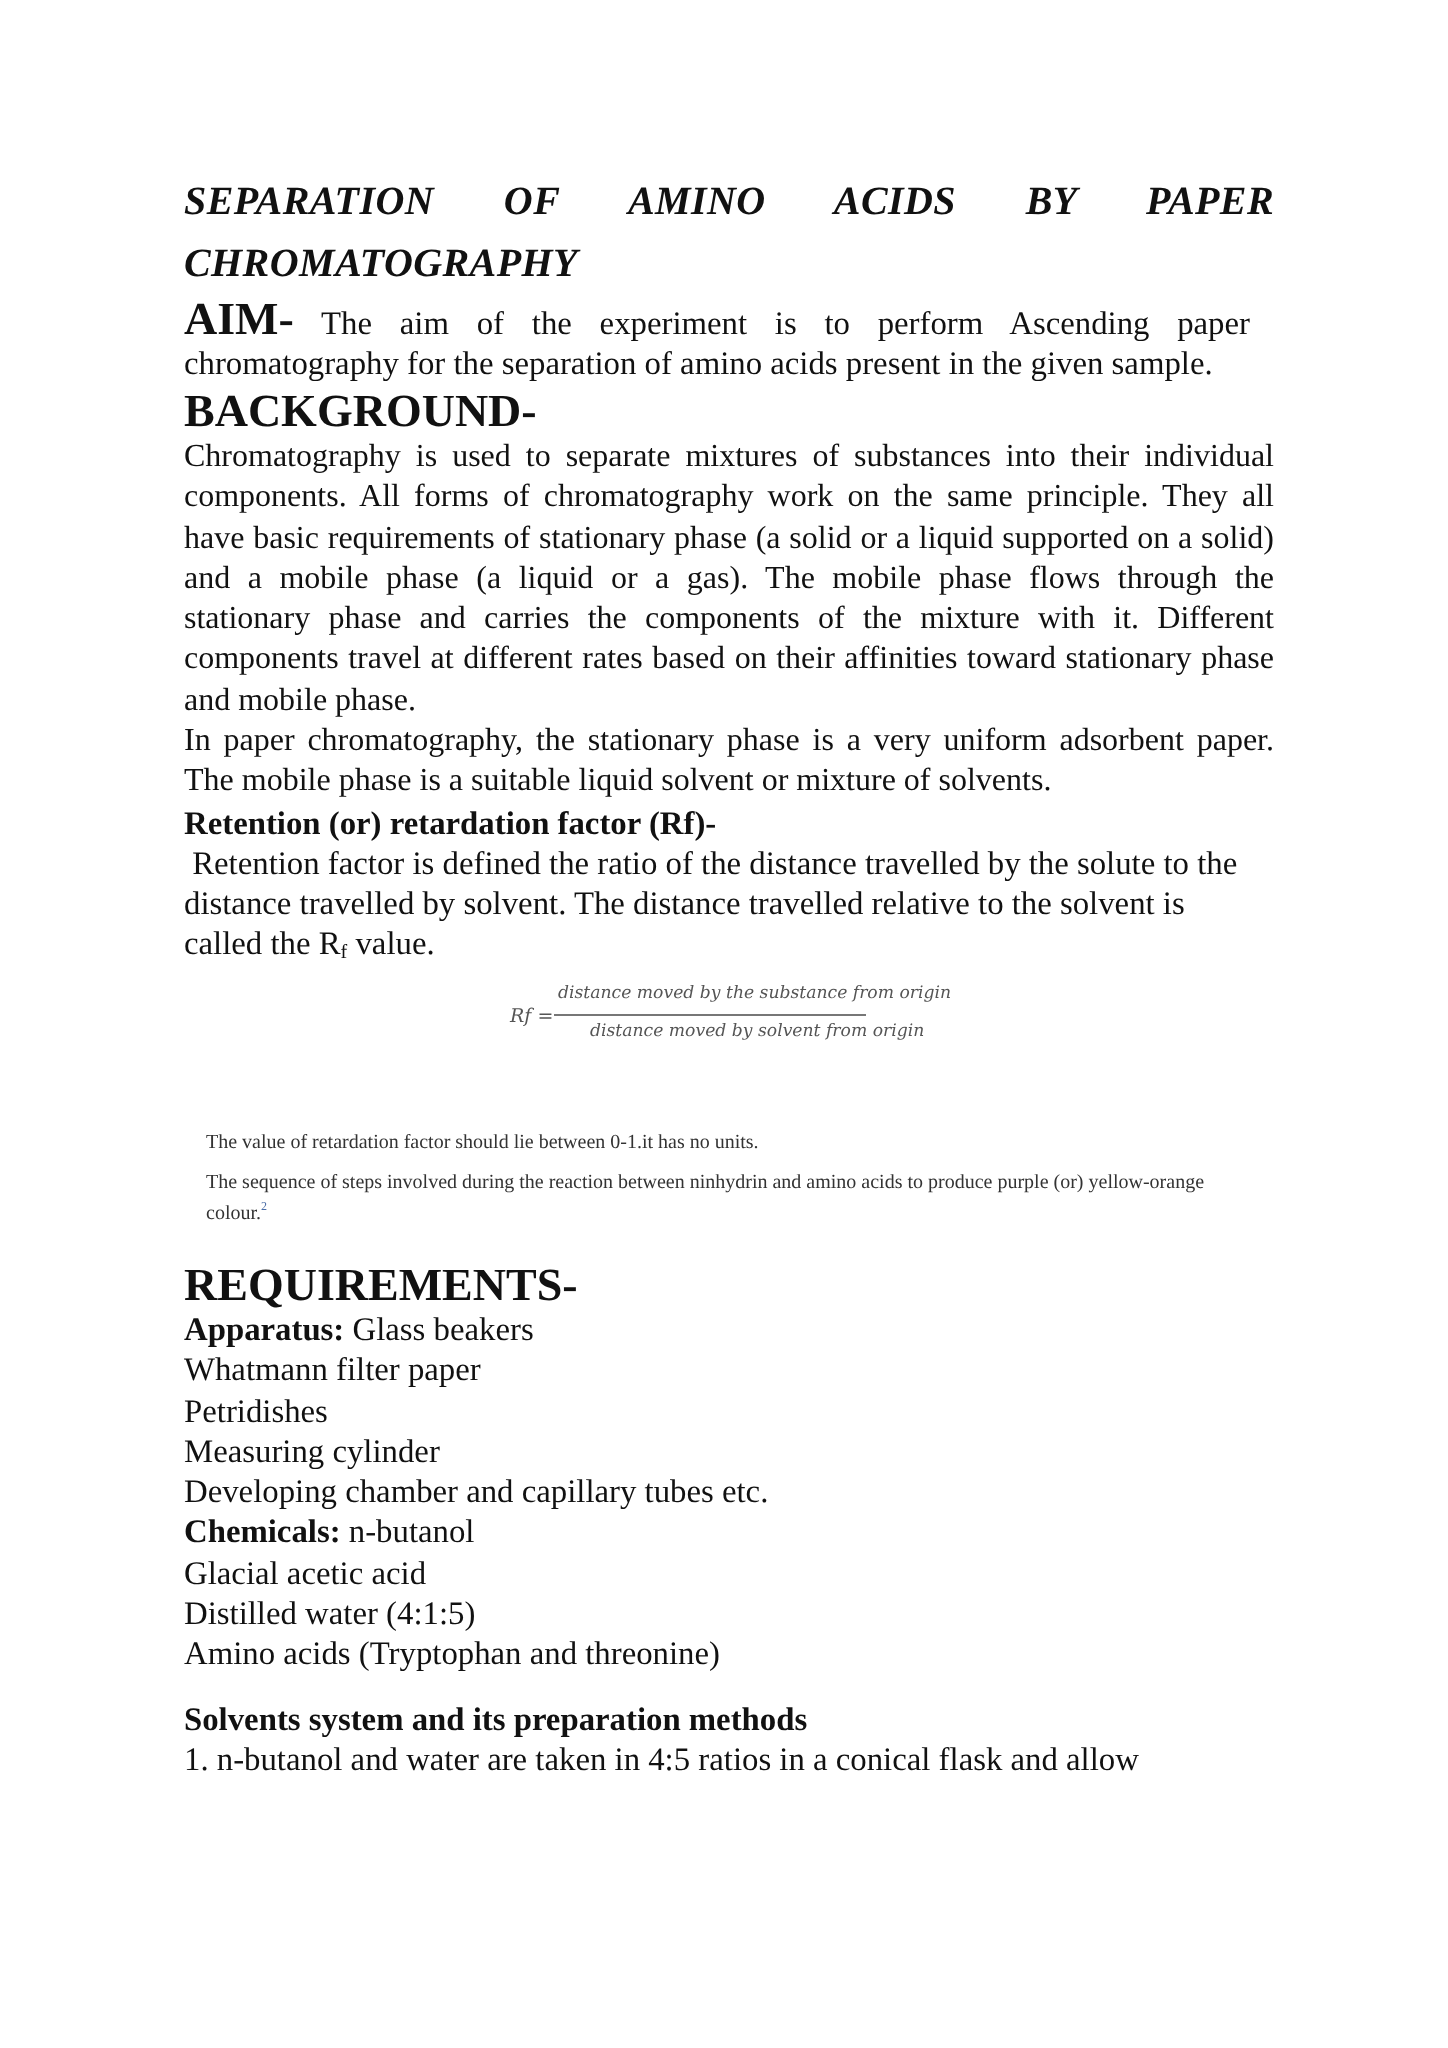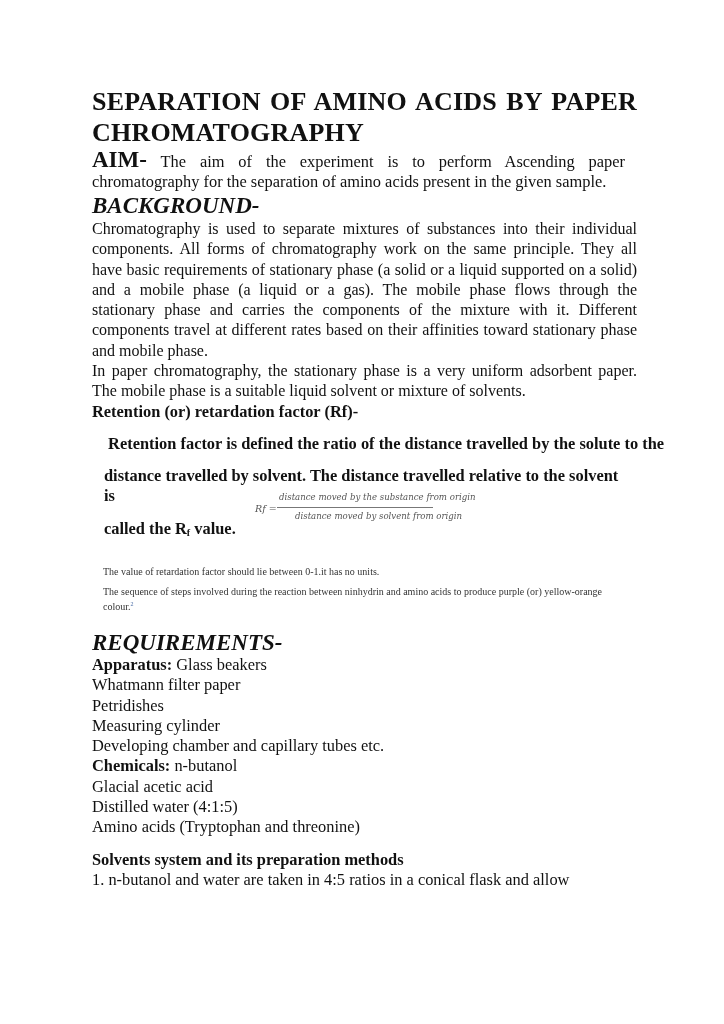--- a/index.html
+++ b/index.html
@@ -1,28 +1,28 @@
 <!DOCTYPE html>
 <html><head>
   <meta charset="utf-8">
   <style>
     html, body { margin: 0; padding: 0; background: #ffffff; }
     body { width: 724px; height: 1024px; position: relative; overflow: hidden; color: #111; }
     .page { position: absolute; left: 92px; top: 86px; width: 545px; font-family: "Liberation Serif", serif; }
-    .title { font-weight: bold; font-size: 26px; line-height: 31px; margin: 0; text-align: justify; text-align-last: left; letter-spacing: 0.2px; }
+    .title { font-weight: bold; font-size: 20px; line-height: 31px; margin: 0; text-align: justify; text-align-last: left; letter-spacing: 0.2px; font-style: italic; }
     .title .l1 { display: block; text-align: justify; text-align-last: justify; }
     .title .l2 { display: block; }
     .h-inline { font-weight: bold; font-size: 23px; }
     .aim { font-size: 16.4px; line-height: 20px; text-align: justify; margin: 2px 12px 0 0; }
     .aim .l1 { display: block; text-align: justify; text-align-last: justify; }
-    .h2 { font-weight: bold; font-size: 23px; line-height: 27px; margin: 0; font-style: italic; }
+    .h2 { font-weight: bold; font-size: 23px; line-height: 27px; margin: 0; }
     .para { font-size: 16px; line-height: 20.3px; text-align: justify; margin: 0; }
     .para.lastleft { text-align-last: left; }
     .sub-h { font-weight: bold; font-size: 16.4px; line-height: 20px; margin: 0; }
-    .plain { font-size: 16.4px; line-height: 20.3px; margin: 12px; font-weight: bold; }
+    .plain { font-size: 16.4px; line-height: 20.3px; margin: 0; }
     sub { font-size: 10px; vertical-align: -2px; line-height: 0; }
     .formula { position: absolute; left: 255px; top: 492px; width: 180px; height: 36px; font-family: "DejaVu Serif", serif; font-style: italic; color: #555; }
     .formula .lhs { position: absolute; left: 0; top: 11px; font-size: 9.5px; }
     .formula .num { position: absolute; left: 24px; top: 0; font-size: 8.6px; white-space: nowrap; }
     .formula .bar { position: absolute; left: 22px; top: 15px; width: 156px; height: 1px; background: #777; }
     .formula .den { position: absolute; left: 40px; top: 19px; font-size: 8.6px; white-space: nowrap; text-align: center; }
     .small { position: absolute; left: 103px; font-family: "Liberation Serif", serif; font-size: 10px; color: #333; line-height: 13px; white-space: nowrap; }
     .small sup { font-size: 6px; color: #4a6da7; }
     .req { position: absolute; left: 92px; top: 630px; width: 545px; font-family: "Liberation Serif", serif; }
     .req .h2 { font-size: 23px; line-height: 25px; }

